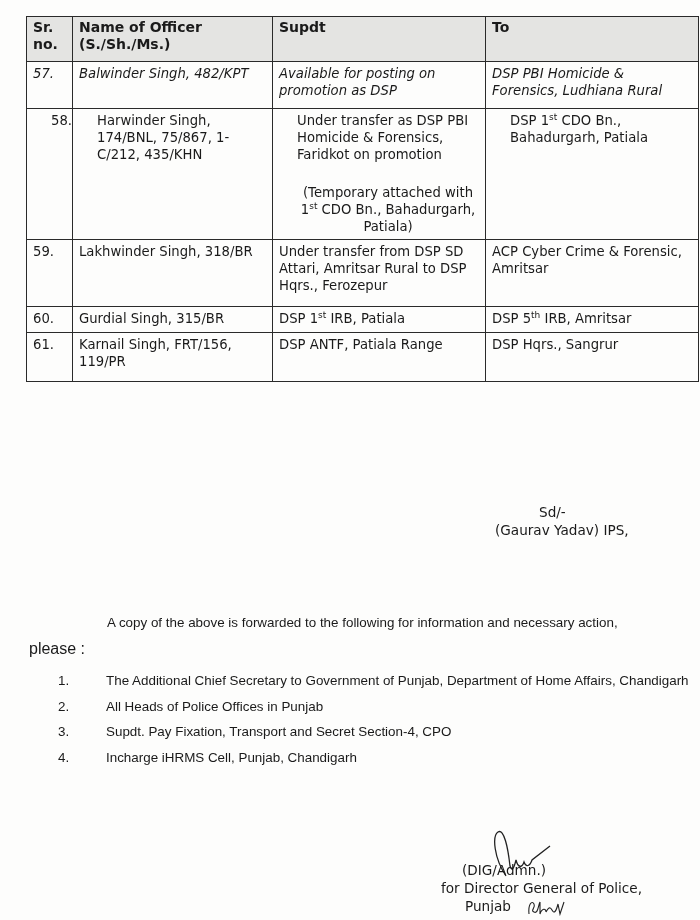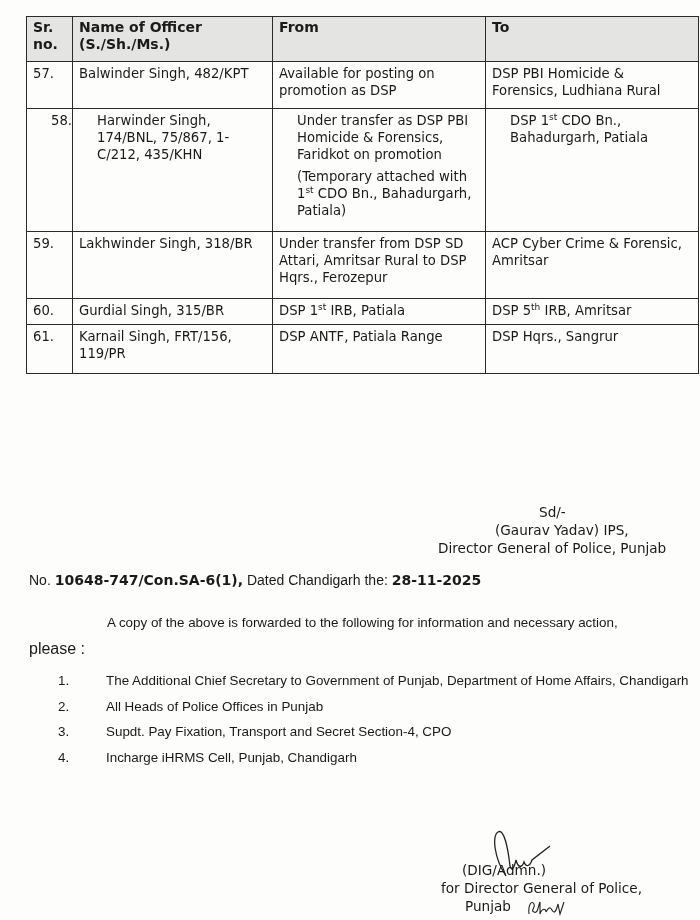--- a/index.html
+++ b/index.html
@@ -18,26 +18,26 @@
     border: 1.5px solid #2a2a2a; vertical-align: top; text-align: left;
     padding: 3px 6px 4px 6px;
   }
   table.postings th {
     background: #e4e4e2; font-weight: bold; font-size: 14px; height: 38px; padding-top: 2px;
   }
   col.c-sr { width: 46px; }
   col.c-name { width: 200px; }
   col.c-from { width: 213px; }
   col.c-to { width: 213px; }
-  tr.r57 td { height: 39px; }
+  tr.r57 td { height: 39px; font-style: italic; }
   tr.r58 td { height: 115px; padding-left: 24px; }
   tr.r59 td { height: 59px; }
   tr.r60 td { height: 18px; }
   tr.r61 td { height: 41px; }
-  .from-note { display: block; margin-top: 5px; }
+  .from-note { display: block; margin-top: 21px; text-align: center; }
   sup { font-size: 9px; line-height: 0; }
 
   .para {
     position: absolute; left: 19px; width: 666px; font-size: 13.4px; line-height: 25.5px;
     text-align: justify; font-family: "Liberation Sans", sans-serif; transform-origin: left top;
   }
   .para .indent { display: inline-block; width: 78px; }
   .p1 { top: 400px; }
 
   .signature-block {
@@ -86,21 +86,21 @@
     <thead>
       <tr>
         <th>
           <span>Sr.</span><br>
           <span>no.</span>
         </th>
         <th>
           <span>Name of Officer</span><br>
           <span>(S./Sh./Ms.)</span>
         </th>
-        <th>From</th>
+        <th>Supdt</th>
         <th>To</th>
       </tr>
     </thead>
     <tbody>
       <tr class="r57">
         <td>57.</td>
         <td>Balwinder Singh, 482/KPT</td>
         <td>Available for posting on promotion as DSP</td>
         <td>DSP PBI Homicide &amp; Forensics, Ludhiana Rural</td>
       </tr>
@@ -130,28 +130,21 @@
         <td>Karnail Singh, FRT/156, 119/PR</td>
         <td>DSP ANTF, Patiala Range</td>
         <td>DSP Hqrs., Sangrur</td>
       </tr>
     </tbody>
   </table>
 
 
   <div class="signature-block sig1-sd">Sd/-</div>
   <div class="signature-block sig1-name">(Gaurav Yadav) IPS,</div>
-  <div class="signature-block sig1-title">Director General of Police, Punjab</div>
 
-  <div class="ref-line">
-    <span>No.</span>
-    <b>10648-747/Con.SA-6(1),</b>
-    <span>Dated Chandigarh the:</span>
-    <b>28-11-2025</b>
-  </div>
 
   <div class="para p2"><span class="indent"></span><span>A copy of the above is forwarded to the following for information and necessary action,</span></div>
   <div class="p2-line2">please :</div>
 
   <ul class="copy-list">
     <li class="item1">
         <span class="num">1.</span>
         <span class="txt">The Additional Chief Secretary to Government of Punjab, Department of Home Affairs, Chandigarh</span>
       </li>
     <li><span class="num">2.</span><span class="txt">All Heads of Police Offices in Punjab</span></li>

